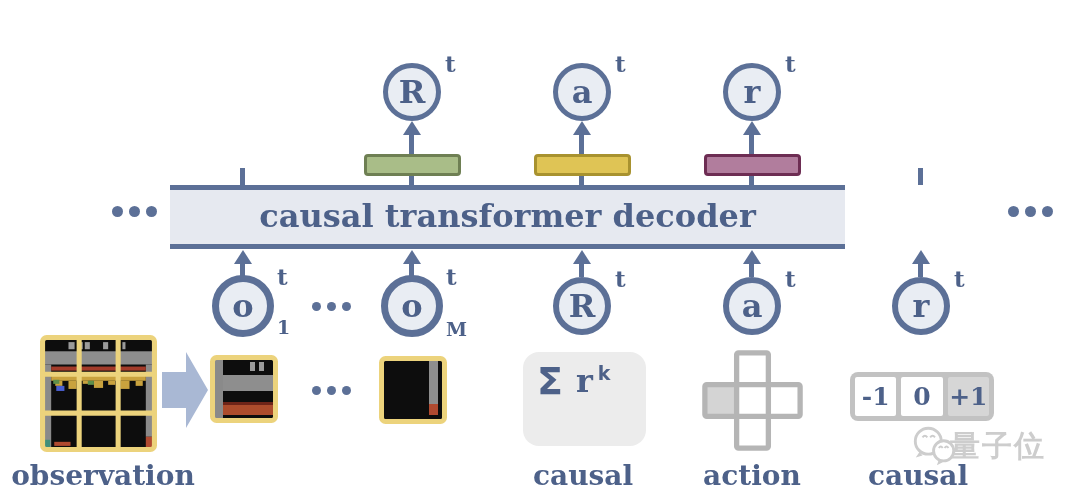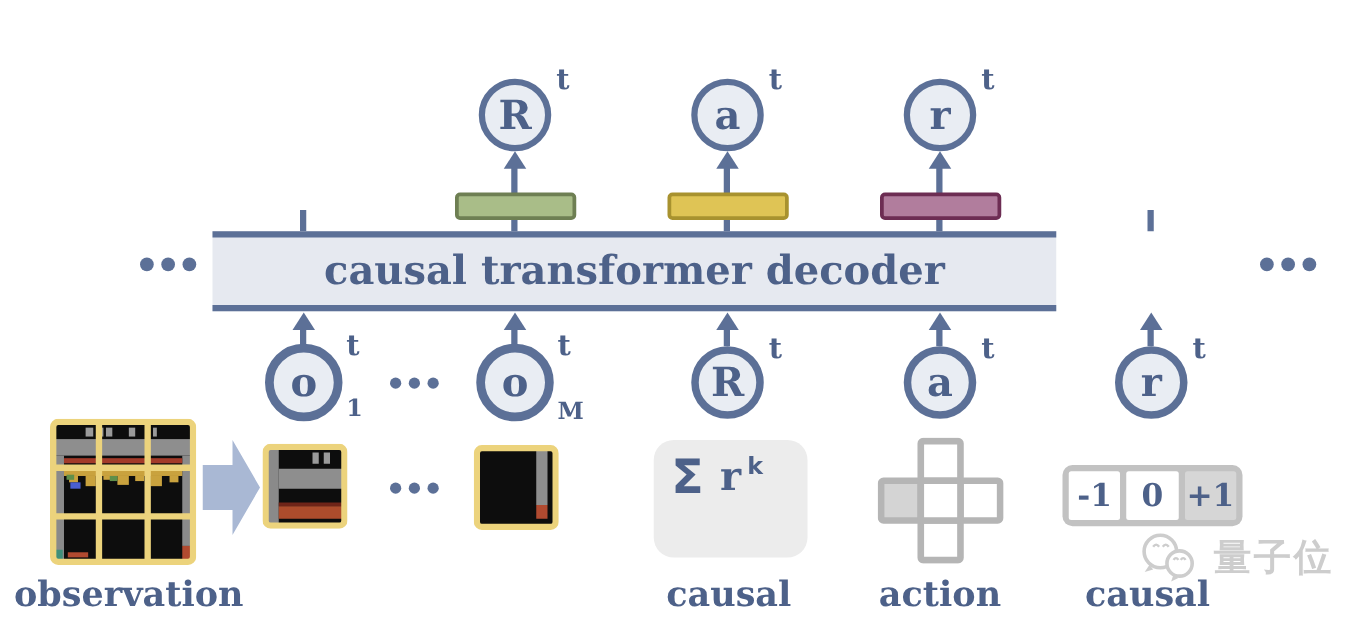--- a/index.html
+++ b/index.html
@@ -52,21 +52,21 @@
   .fcond{font-family:"DejaVu Sans",sans-serif;font-weight:bold;font-size:21px;margin-top:2px;}
 
   
   .reward-bar{position:absolute;left:850px;top:372px;width:144px;height:49px;background:#c2c2c2;
               border-radius:8px;display:flex;gap:5px;padding:5px;}
   .reward-cell{flex:1;background:#fff;display:flex;align-items:center;justify-content:center;
                font-weight:bold;font-size:25px;color:#4d6189;border-radius:2px;}
   .reward-cell.selected{background:#d6d6d6;}
 
   
-  .wm-text{position:absolute;left:971px;top:426px;color:#cdcdcd;
+  .wm-text{position:absolute;left:950px;top:426px;color:#cdcdcd;
            font-family:"DejaVu Sans",sans-serif;font-weight:bold;font-size:30px;letter-spacing:2px;}
   .abs{position:absolute;}
 </style>
 </head>
 <body>
 
 <div class="stage">
 
   <div class="circle sz-top abs" style="left:383px;top:63px">
     <span>R</span>

